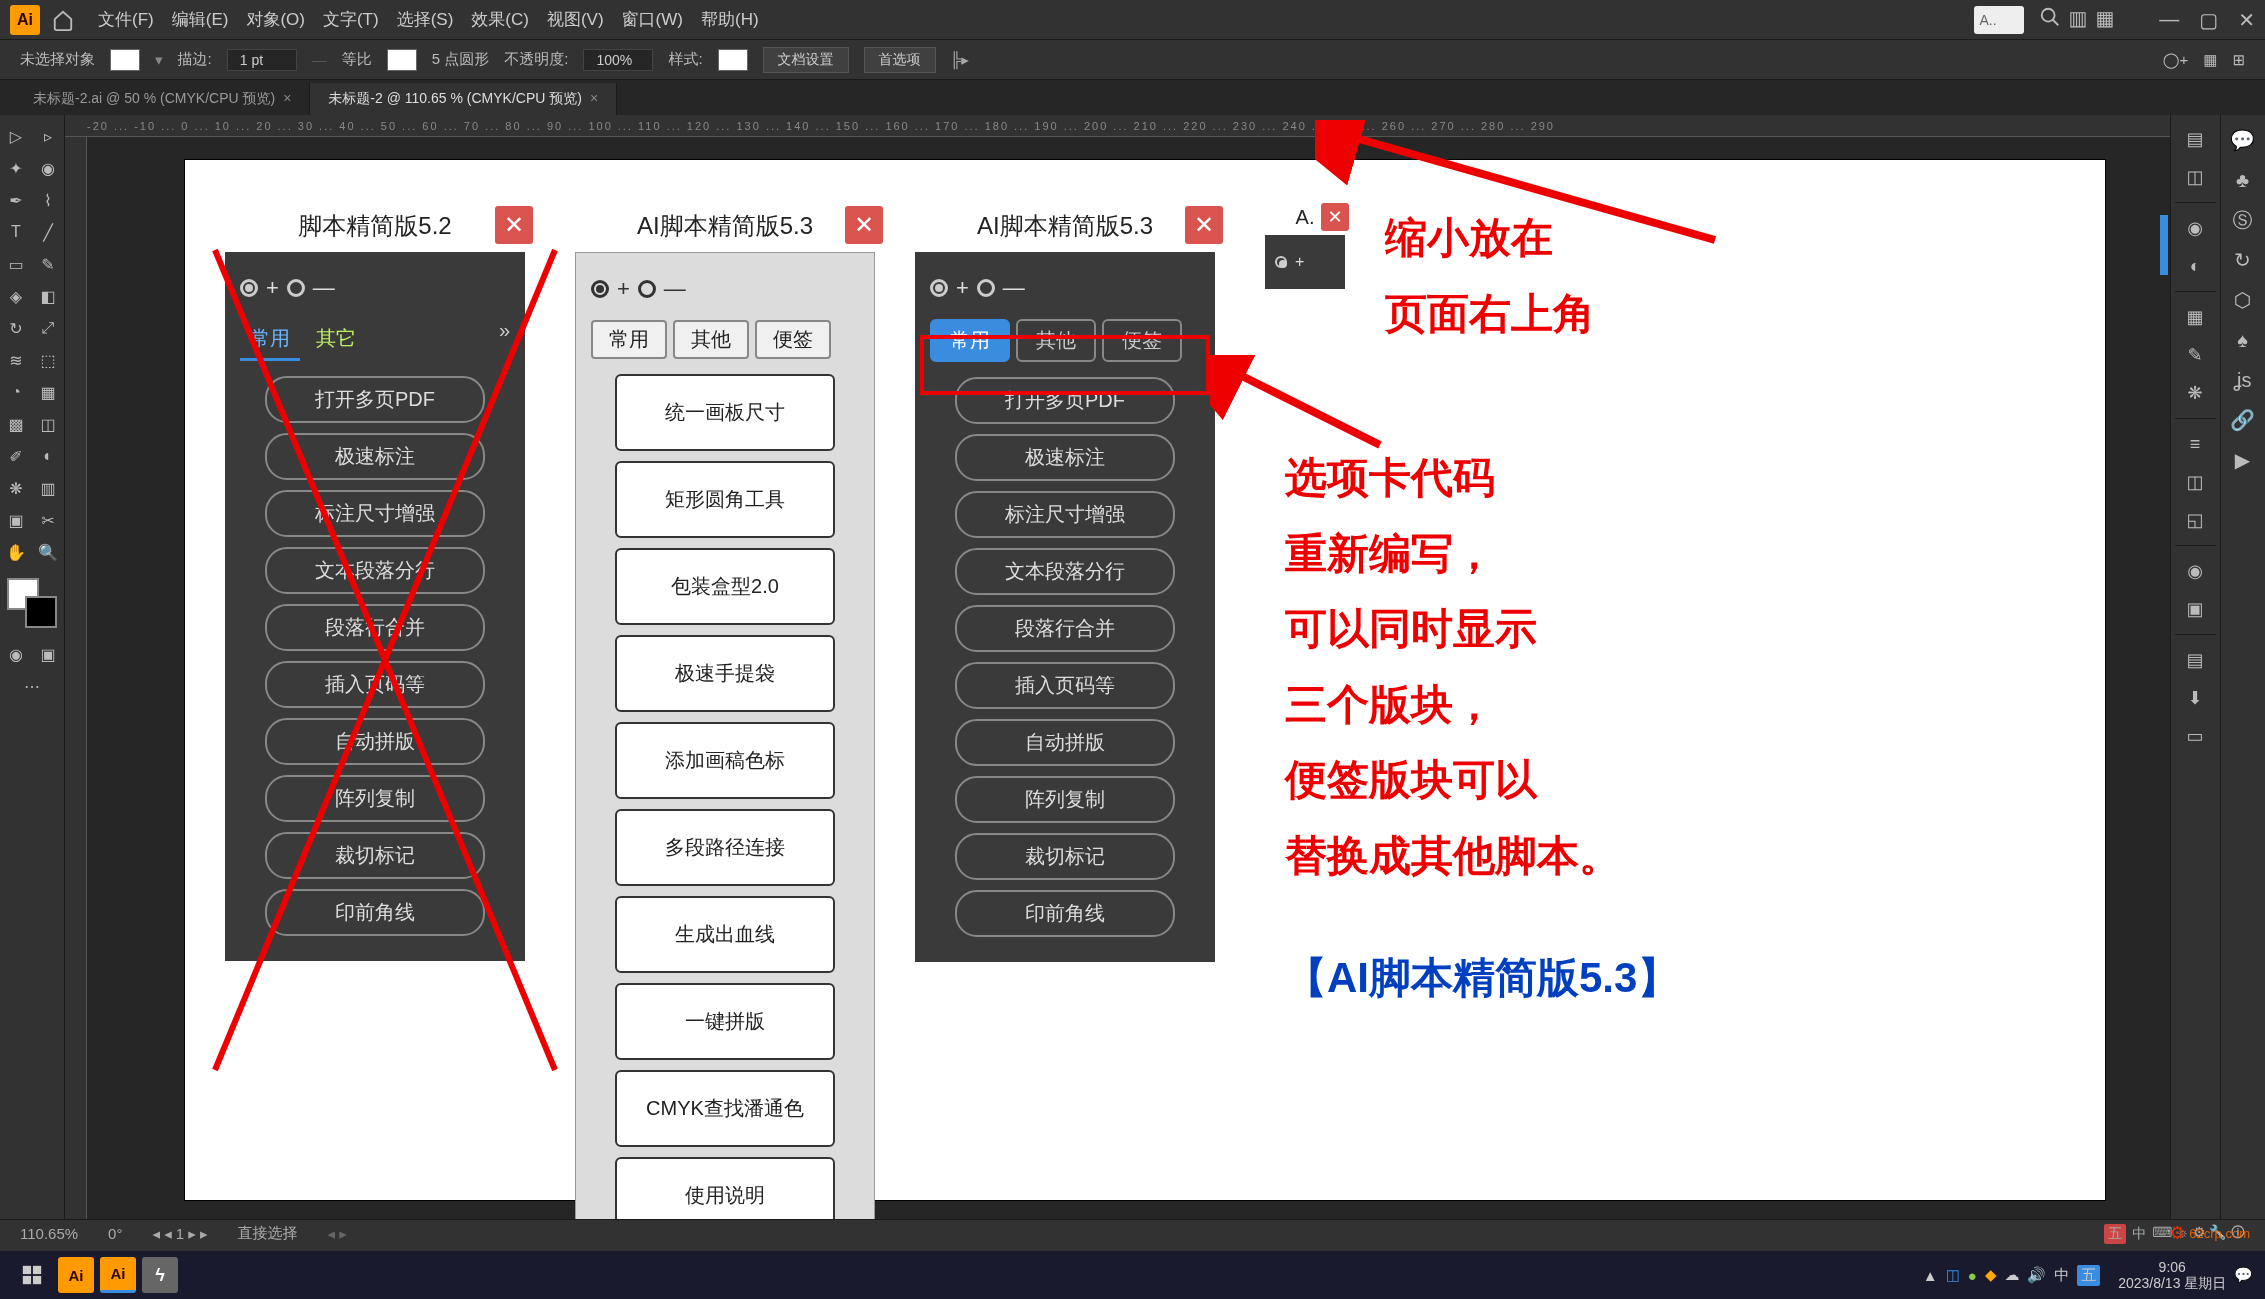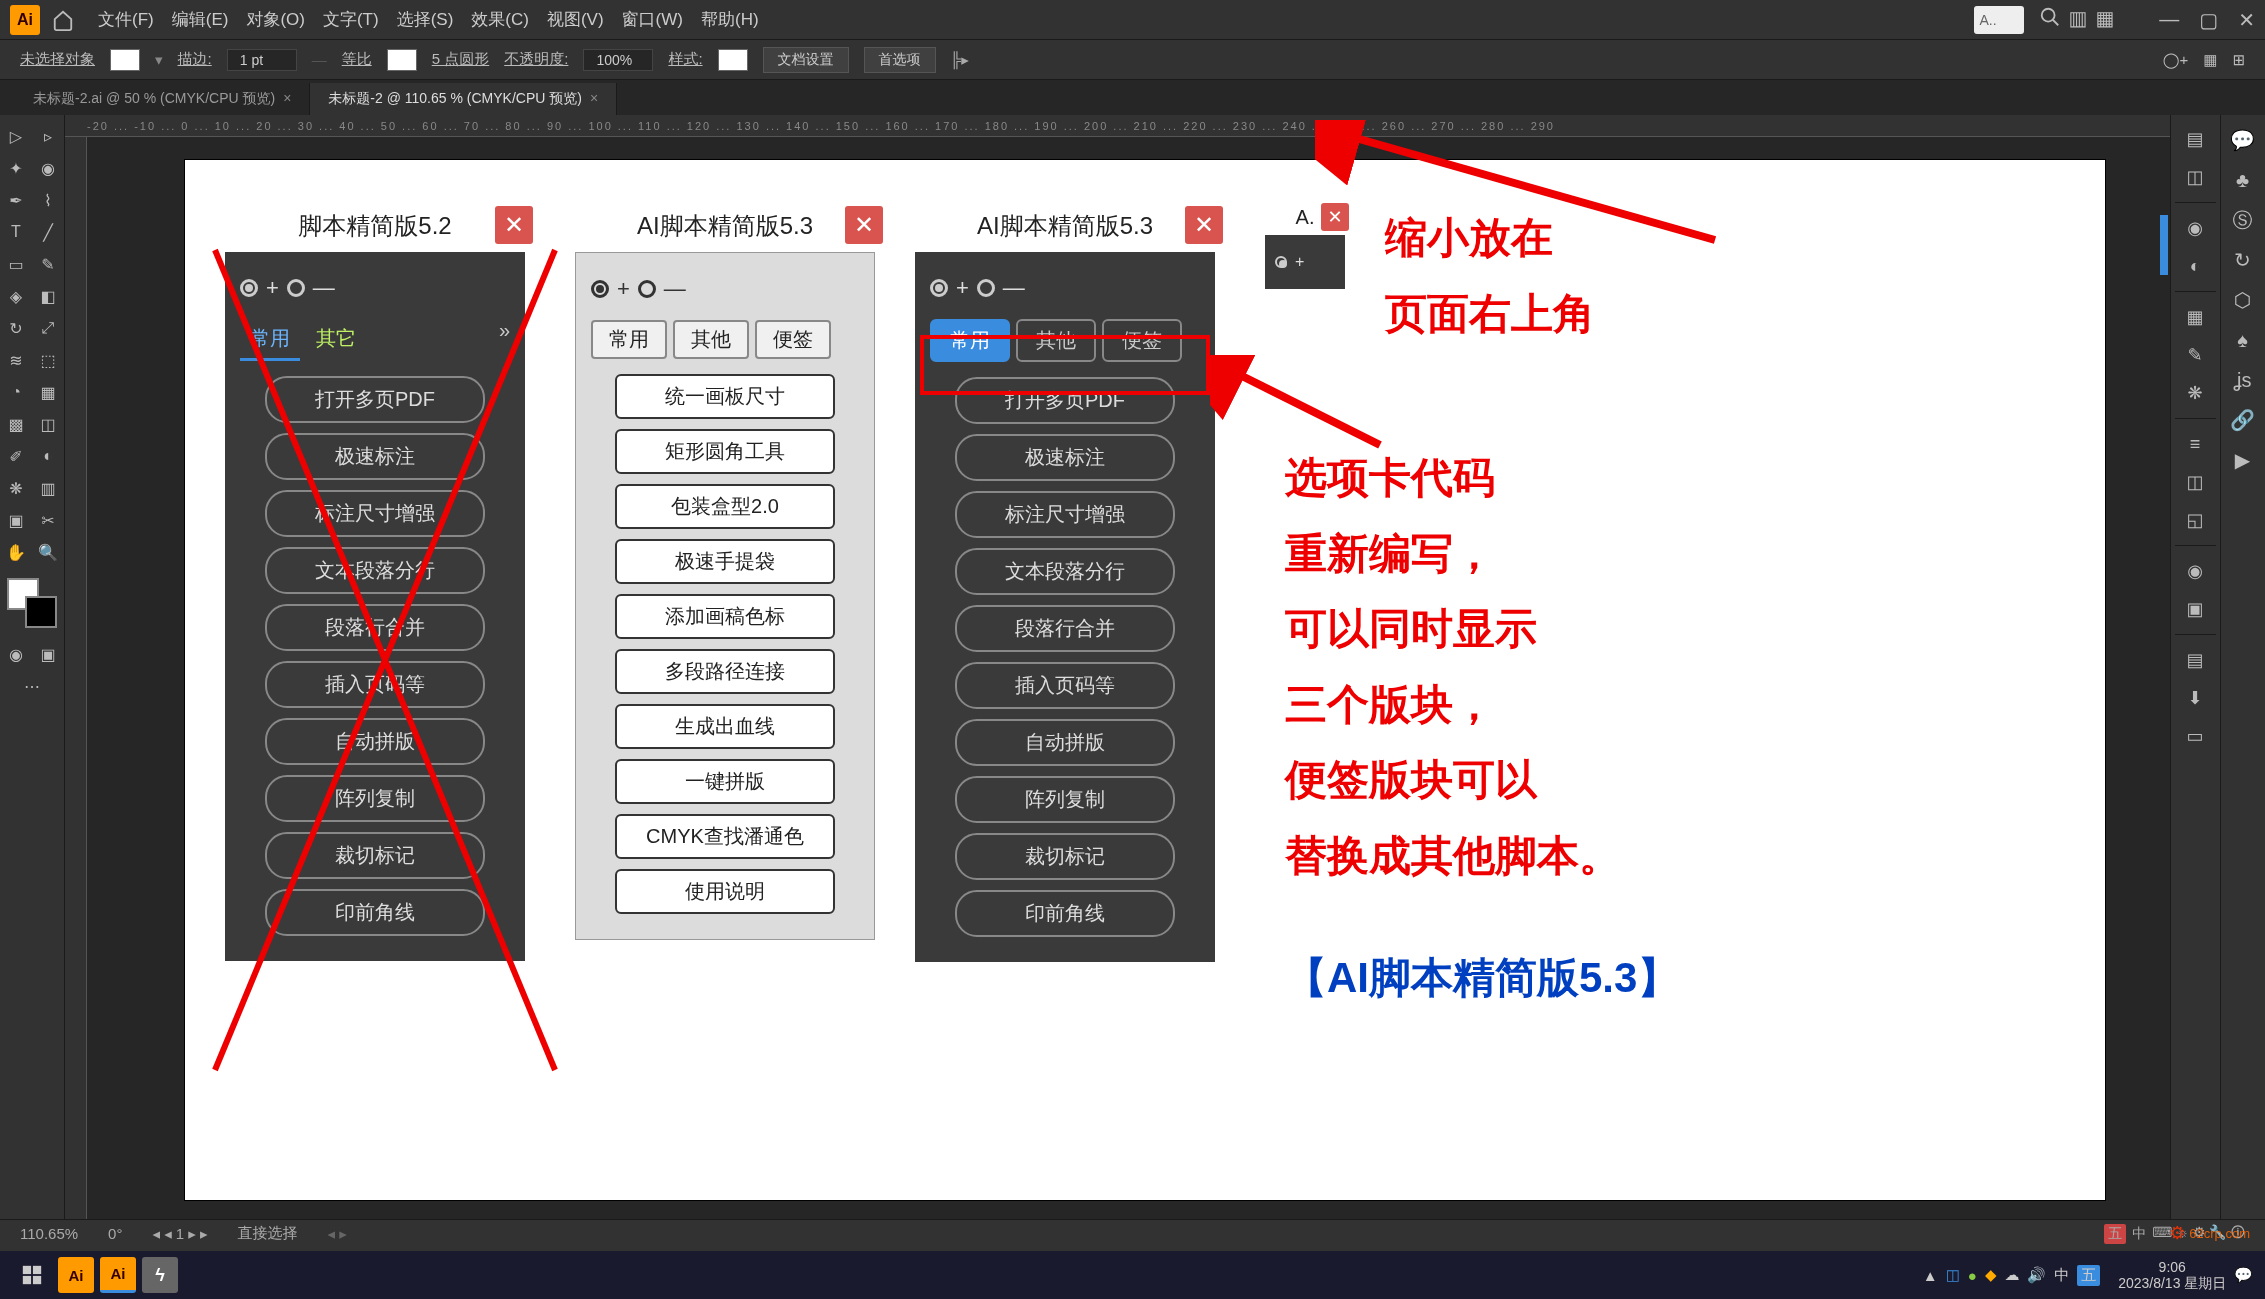--- a/index.html
+++ b/index.html
@@ -11,21 +11,21 @@
 .home-icon { width: 30px; height: 30px; color: #bbb; display: flex; align-items: center; justify-content: center; margin-right: 20px; cursor: pointer; }
 .menu-items { display: flex; gap: 18px; color: #ccc; font-size: 17px; }
 .menu-items span { cursor: pointer; }
 .top-right { margin-left: auto; display: flex; align-items: center; gap: 15px; color: #bbb; }
 .search-box-top { width: 50px; height: 28px; background: #eee; border-radius: 3px; display: flex; align-items: center; padding: 0 6px; font-size: 14px; color: #666; }
 .top-icons { display: flex; gap: 8px; font-size: 20px; }
 .window-controls { display: flex; gap: 20px; margin-left: 30px; font-size: 20px; }
 
 
 .options-bar { height: 40px; background: #323232; display: flex; align-items: center; padding: 0 20px; gap: 15px; color: #bbb; font-size: 15px; border-bottom: 1px solid #1a1a1a; }
-.opt-label { white-space: nowrap; text-decoration: underline; }
+.opt-label { white-space: nowrap; }
 .opt-input { background: #262626; border: 1px solid #444; color: #ccc; padding: 2px 12px; width: 70px; font-size: 14px; }
 .opt-swatch { width: 30px; height: 22px; background: #fff; border: 1px solid #666; }
 .opt-sep { color: #555; }
 .opt-button { background: #404040; border: 1px solid #555; color: #ccc; padding: 3px 14px; font-size: 14px; cursor: pointer; }
 
 
 .tabs-bar { height: 35px; background: #262626; display: flex; align-items: flex-end; padding: 0 15px; }
 .doc-tab { padding: 7px 18px; color: #999; font-size: 14px; background: #262626; cursor: pointer; border-right: 1px solid #1a1a1a; }
 .doc-tab.active { background: #323232; color: #ddd; margin-top: 45px; }
 .tab-close { margin-left: 8px; color: #888; }
@@ -61,21 +61,21 @@
 
 .tab-row { display: flex; gap: 6px; margin: 10px 0 15px; }
 .ptab { padding: 6px 18px; border: 2px solid #888; border-radius: 6px; color: #ccc; font-size: 20px; cursor: pointer; }
 .ptab.active { background: #3a8dde; border-color: #3a8dde; color: #fff; }
 .ptab.light { background: #f0f0f0; border: 2px solid #888; color: #222; border-radius: 4px; padding: 4px 16px; }
 .ptab.underline { border: none; border-bottom: 3px solid #3a8dde; border-radius: 0; color: #6bb6ff; padding: 6px 10px; }
 .ptab.plain { border: none; color: #bef264; padding: 6px 10px; }
 .chev { color: #ccc; font-size: 20px; margin-left: auto; }
 
 .pill-btn { display: block; width: 220px; margin: 0 auto 10px; padding: 8px 0; border: 2px solid #888; border-radius: 22px; background: transparent; color: #ddd; font-size: 20px; text-align: center; cursor: pointer; }
-.pill-btn.light { background: #fff; border: 2px solid #333; color: #222; border-radius: 6px; padding: 7px 0; }
+.pill-btn.light { background: #fff; border: 2px solid #333; color: #222; border-radius: 6px; padding: 23px 0; }
 
 .red-box { position: absolute; border: 4px solid #e00; }
 .arrow-svg { position: absolute; }
 .red-text { position: absolute; color: #e00; font-size: 42px; font-weight: bold; line-height: 1.8; }
 .blue-text { position: absolute; color: #0040c0; font-size: 42px; font-weight: bold; }
 .cross-svg { position: absolute; }
 
 .right-panels { width: 50px; background: #323232; border-left: 1px solid #1a1a1a; display: flex; flex-direction: column; padding-top: 5px; }
 .right-panels .tool-btn { width: 48px; height: 38px; font-size: 18px; }
 .right-panels .sep { height: 1px; background: #1a1a1a; margin: 6px 4px; }

